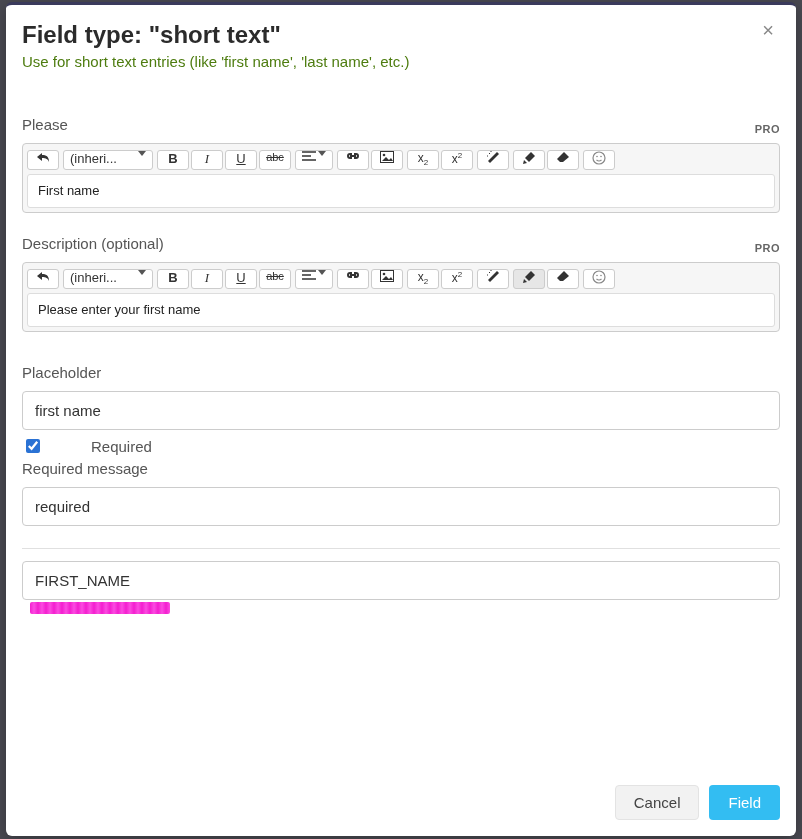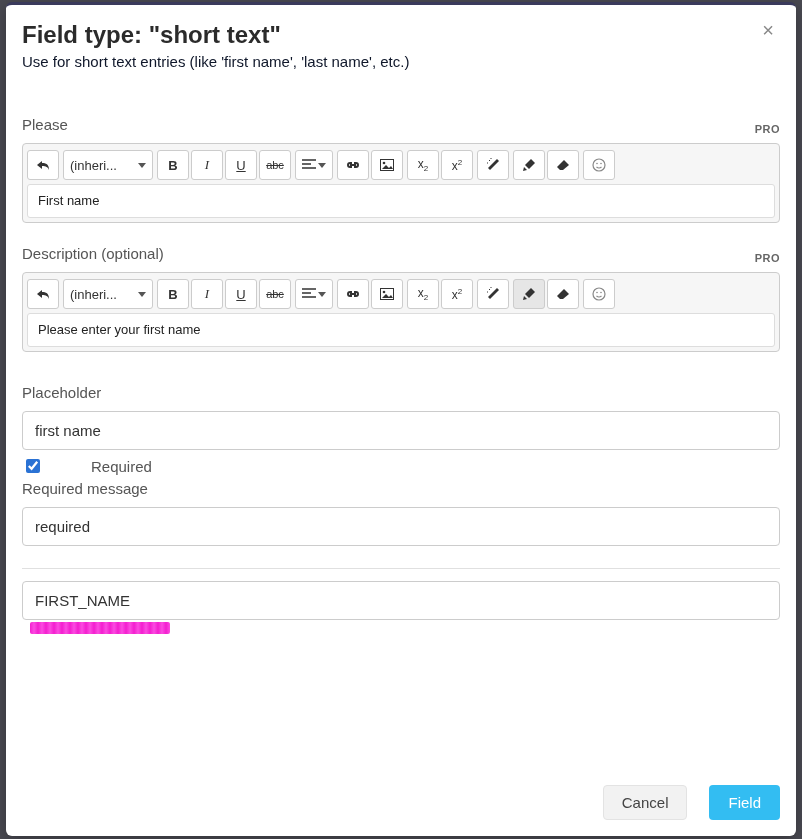--- a/index.html
+++ b/index.html
@@ -35,21 +35,21 @@
     background: none; border: none;
   }
   .title {
     font-size: 24px;
     font-weight: 600;
     color: #2b2b2b;
     margin: 4px 0 2px 0;
   }
   .subtitle {
     font-size: 15px;
-    color: #0f172a;
+    color: #4d7c0f;
     margin: 4px 0 34px 0;
   }
   .section-label {
     font-size: 15px;
     color: #555;
     margin: 12px 0 6px 0;
   }
   .label-row {
     display: flex;
     justify-content: space-between;
@@ -72,24 +72,23 @@
   .toolbar {
     display: flex;
     gap: 4px;
     padding: 2px 0 4px 0;
     align-items: center;
   }
   .tbtn, .tsel {
     background: #fff;
     border: 1px solid #ccc;
     border-radius: 3px;
-    height: 30px;
+    height: 20px;
     min-width: 32px;
     display: inline-flex;
-    align-items: center;
     justify-content: center;
     font-size: 13px;
     color: #333;
     cursor: pointer;
     padding: 0 6px;
   }
   .tsel {
     min-width: 90px;
     justify-content: space-between;
     gap: 6px;
@@ -146,21 +145,21 @@
     width: 140px; height: 12px;
     background: #e827c8;
     margin: 2px 0 0 8px;
     border-radius: 2px;
     filter: contrast(1.1);
     background-image: repeating-linear-gradient(90deg,#e827c8,#f050d8 4px,#e827c8 8px);
   }
   .footer {
     display: flex;
     justify-content: flex-end;
-    gap: 22px;
+    gap: 10px;
     padding: 12px 16px 16px 16px;
   }
   .btn {
     border-radius: 4px;
     padding: 8px 18px;
     font-size: 15px;
     cursor: pointer;
     border: 1px solid transparent;
   }
   .btn-cancel {

